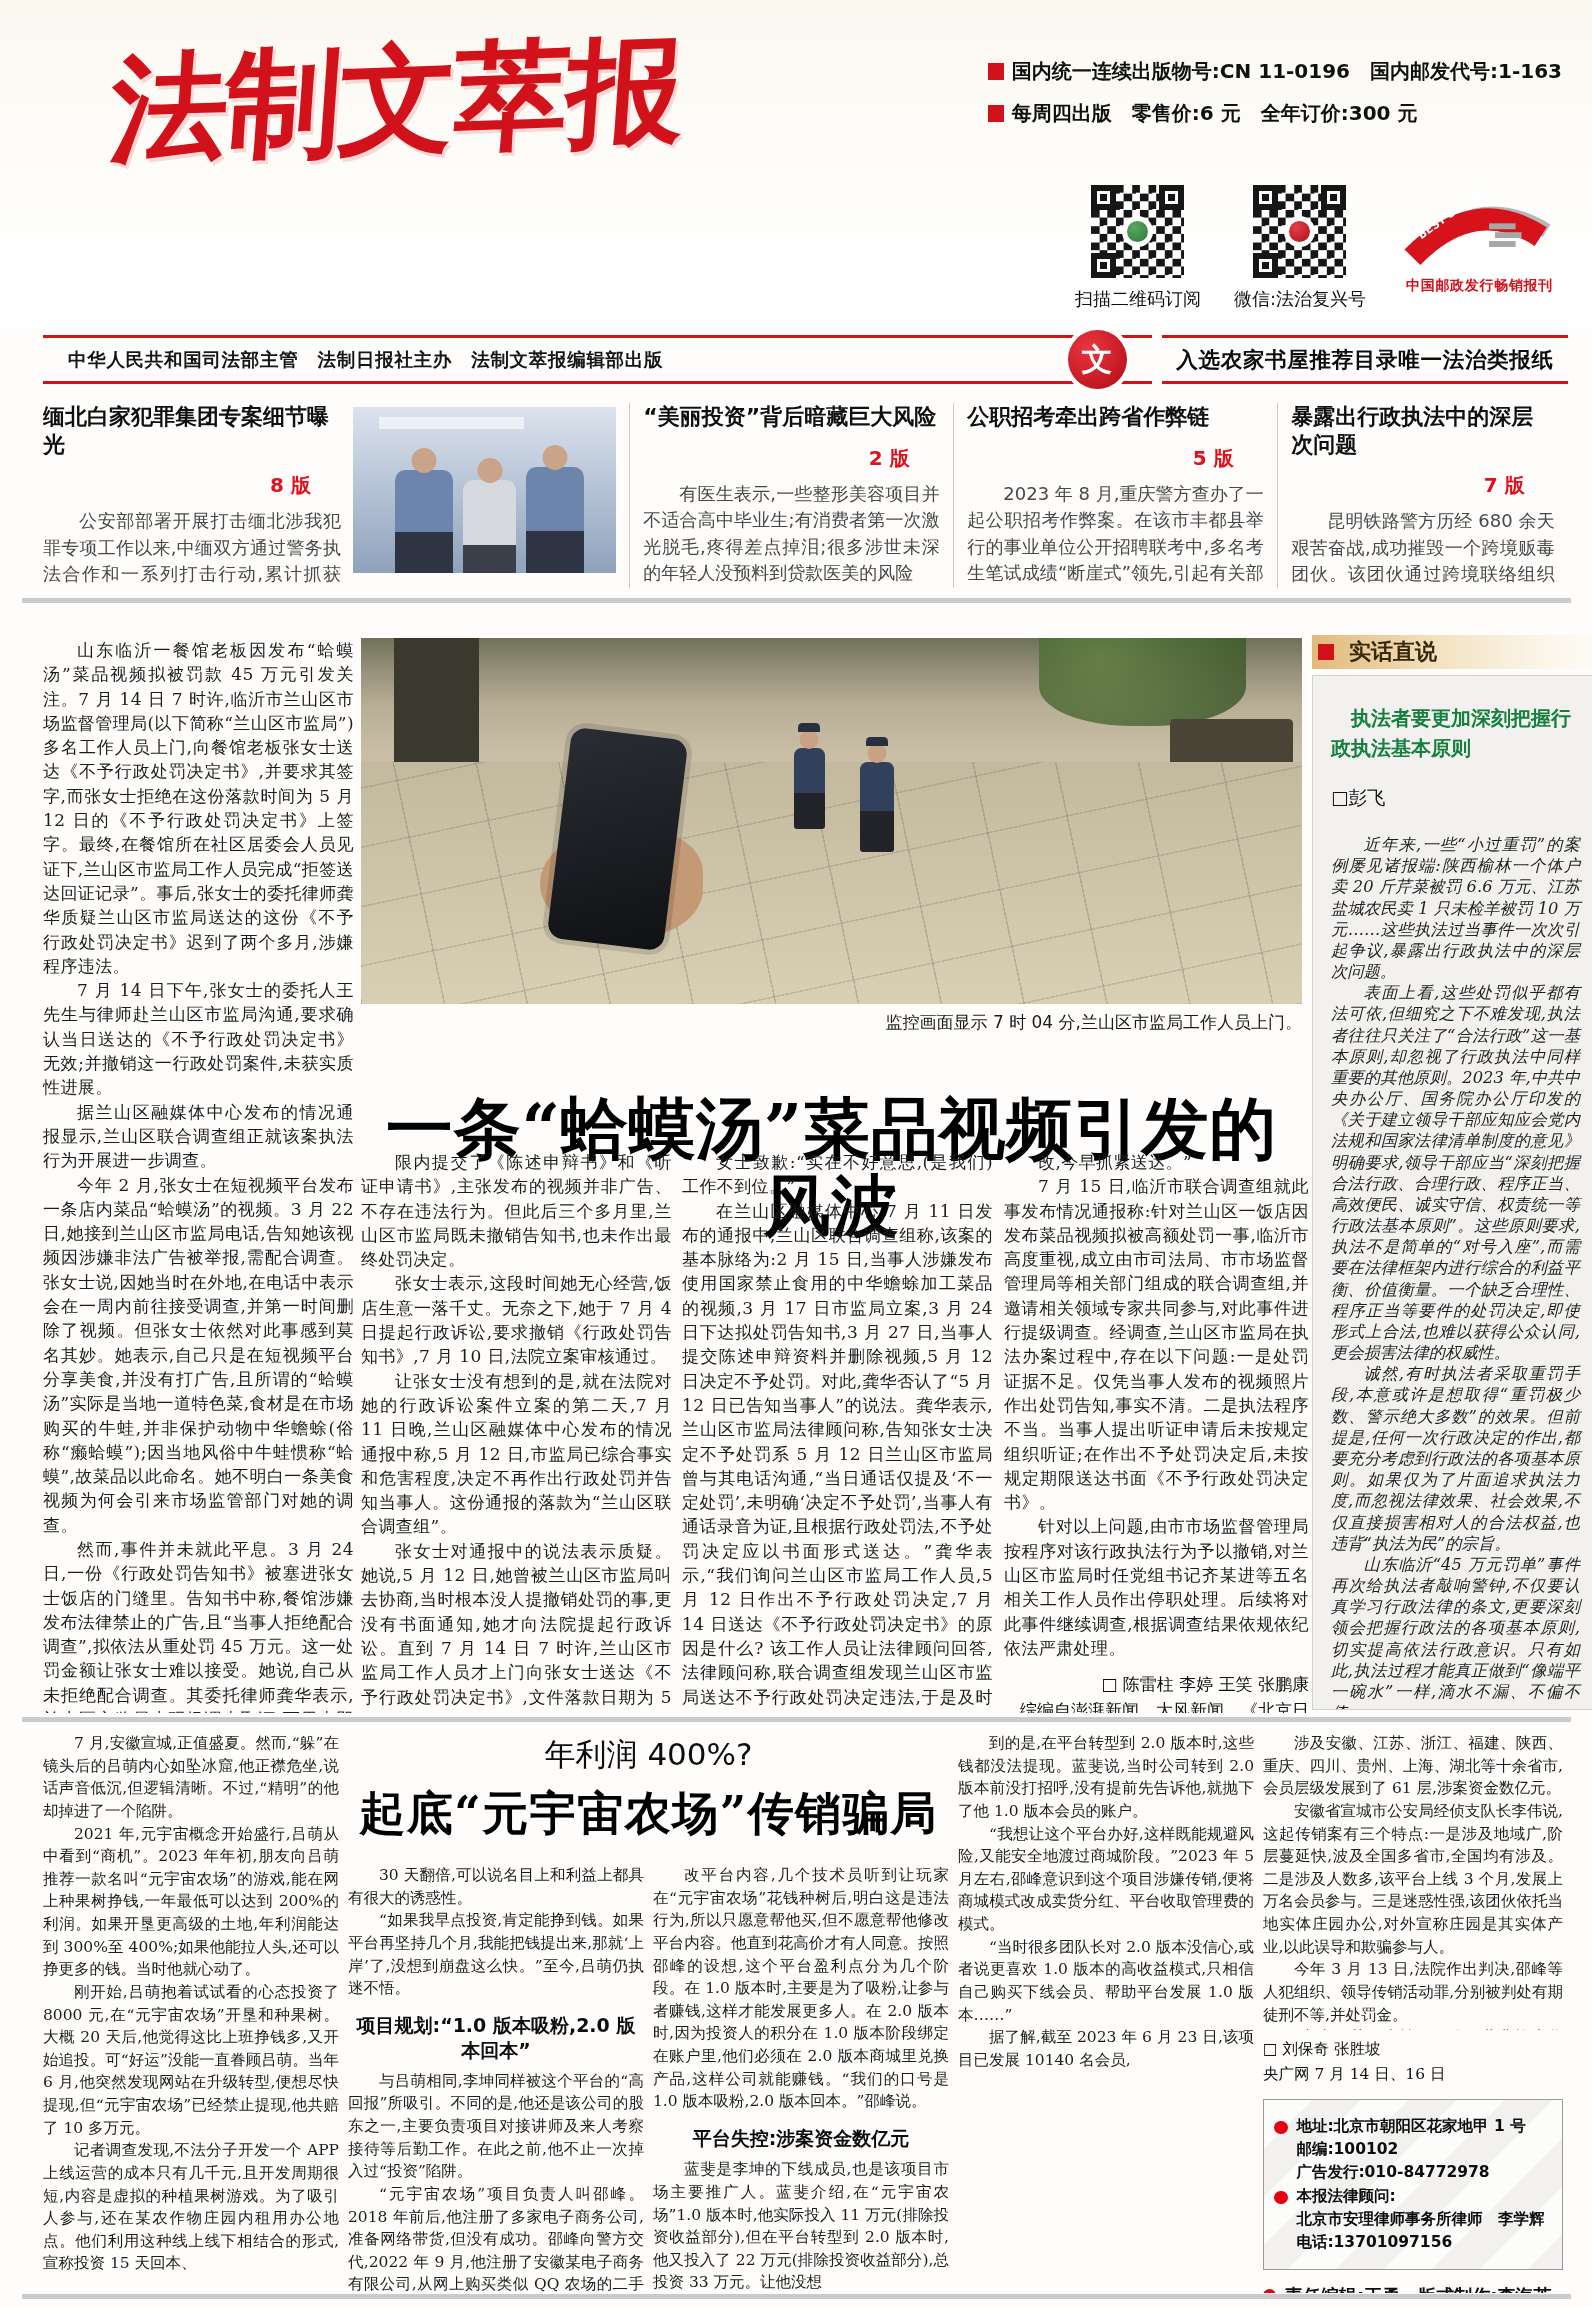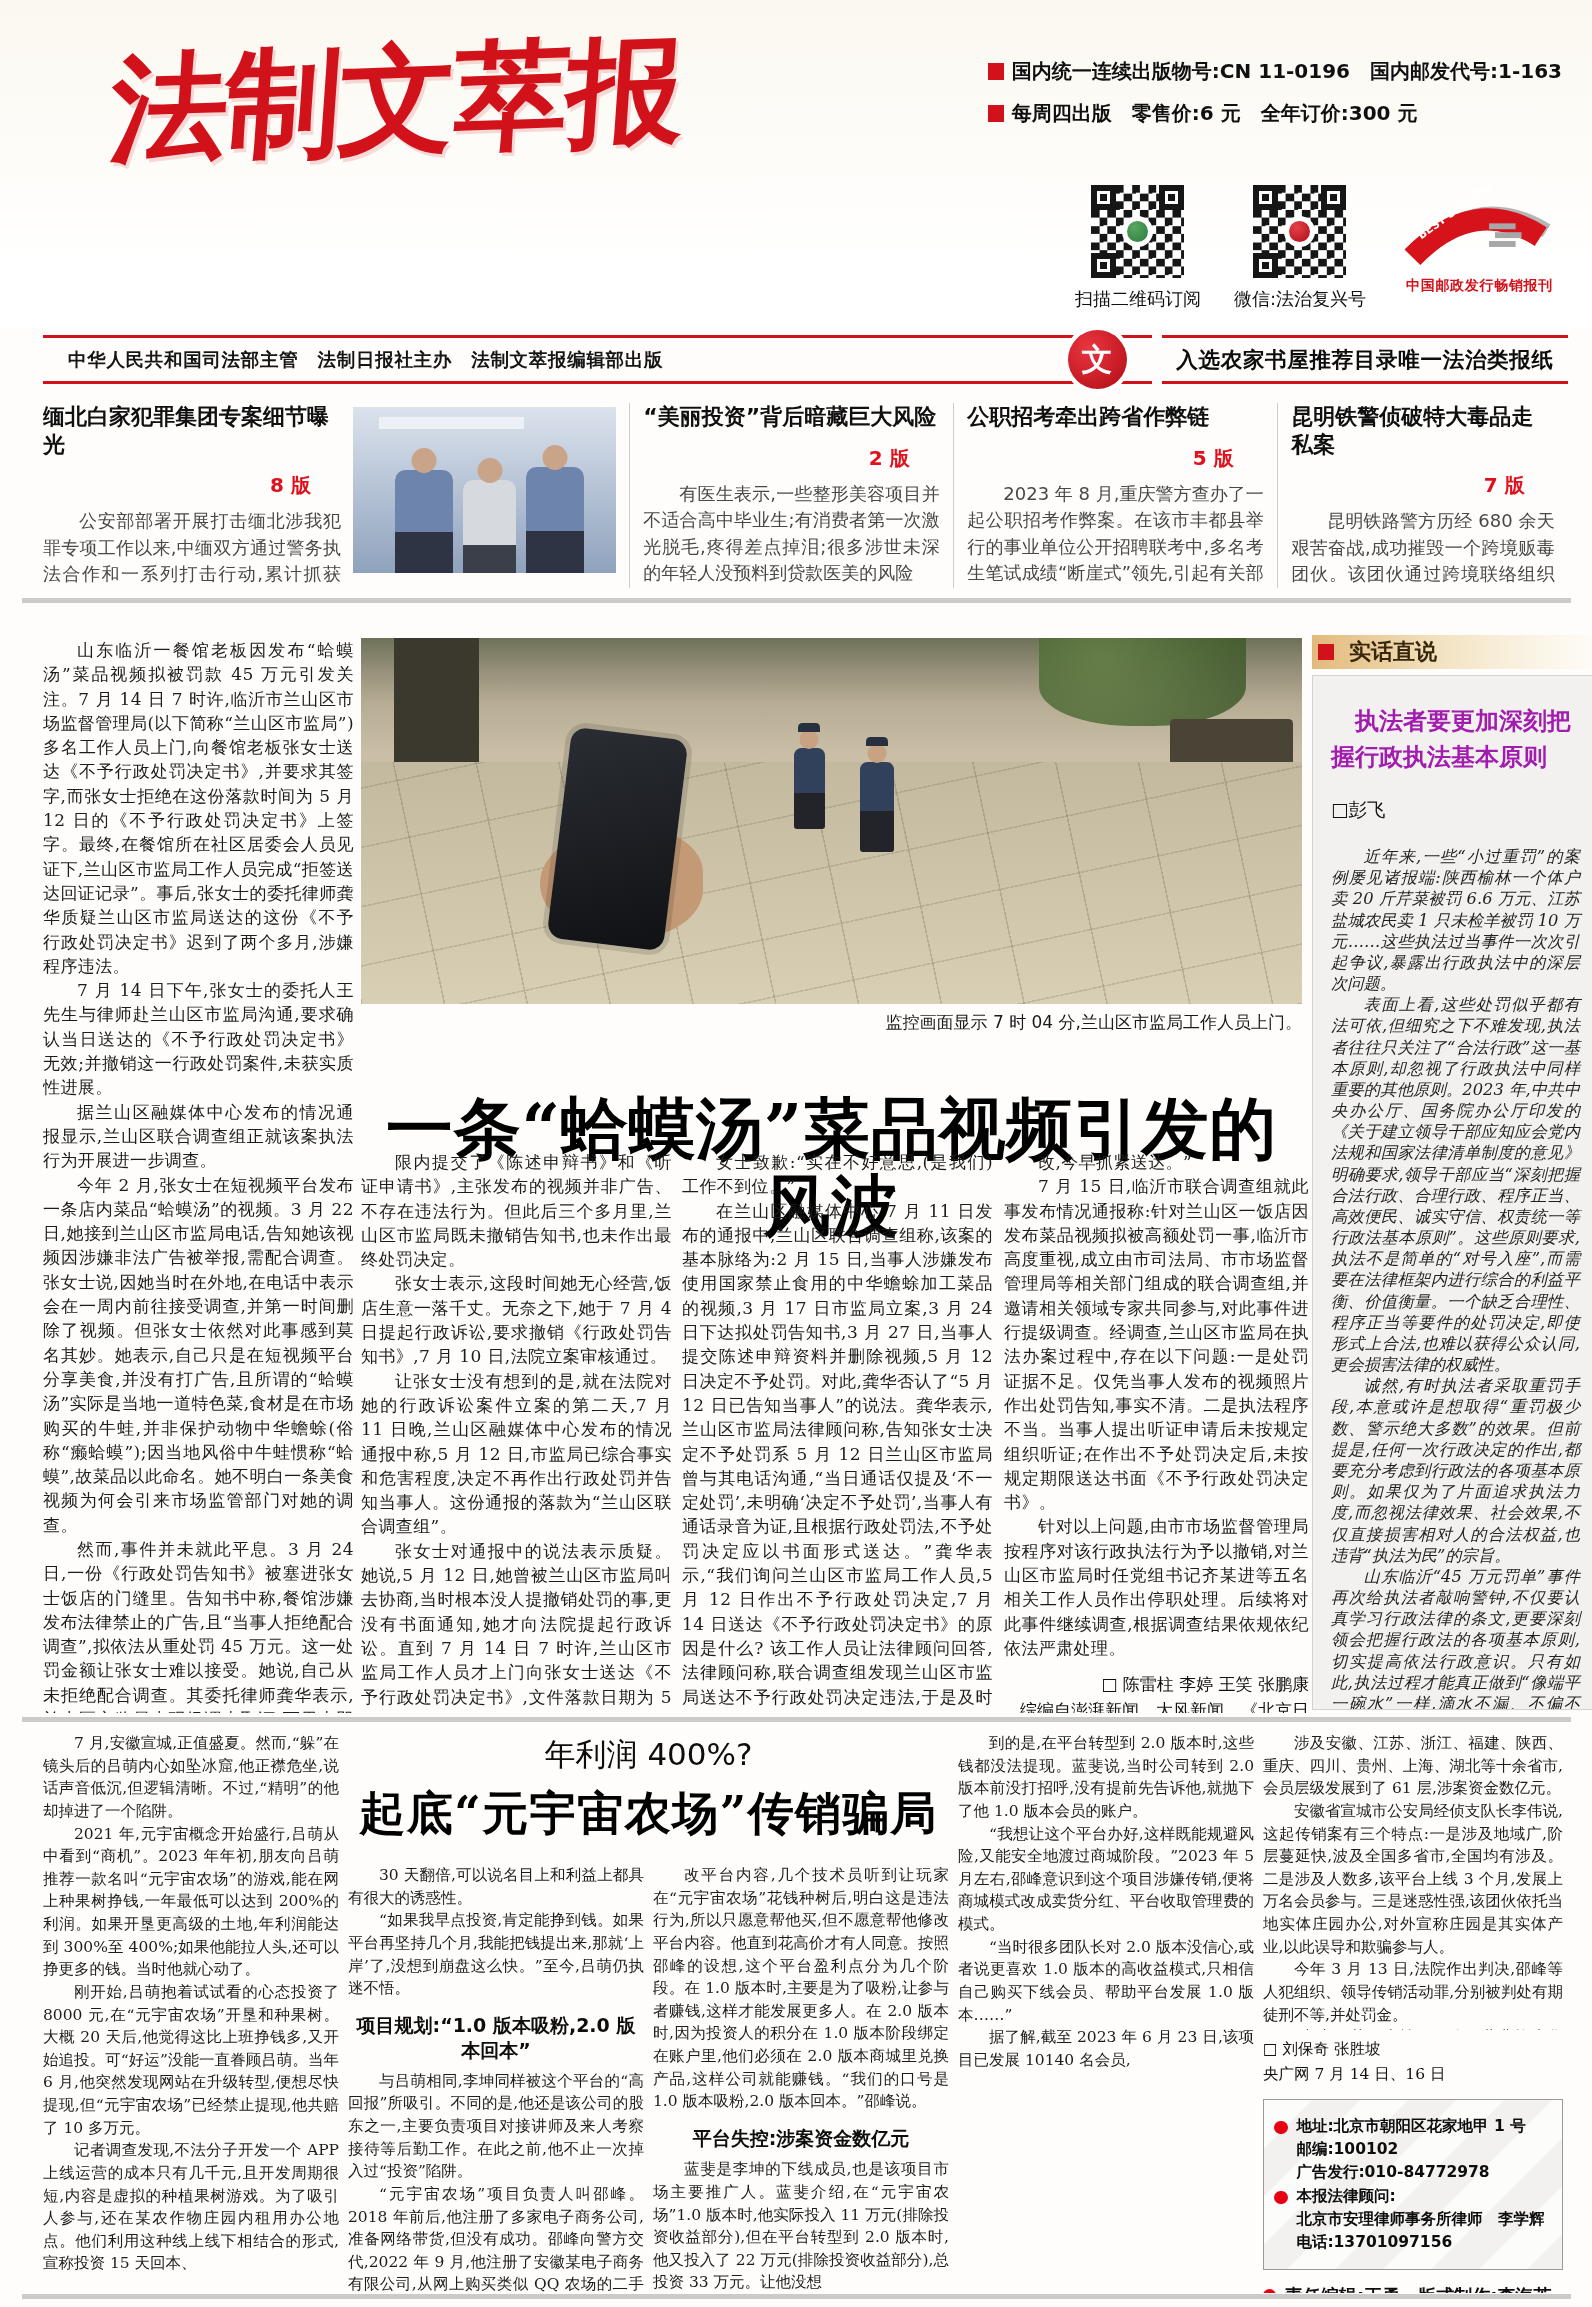--- a/index.html
+++ b/index.html
@@ -97,21 +97,21 @@
   #scol3{ left:639px; top:512px; height:563px; }
   #scol4{ left:961px; top:512px; height:563px; width:305px; }
   .story-byline{ margin-top:10.4px; text-align:right; font-size:17px; line-height:1.55; color:#111; }
 
   
   .opinion{ position:absolute; left:1269px; top:-3px; width:287px; height:1078px; }
   .opinion-header{ display:flex; align-items:center; gap:7.4px; height:34px; padding-left:6px;
     background:linear-gradient(90deg,#e3b97b,#f3e3c2 45%,#fbf5e8 80%,#fefcf7);
     font-family:"DejaVu Sans", sans-serif; font-weight:bold; font-size:22px; color:#38270a; }
   .opinion-box{ margin-top:6px; background:#f2f1ef; border:0.7px solid #d1d1cf; height:1035px; padding:27px 18px; overflow:hidden; }
-  .opinion-title{ font-family:"DejaVu Sans", sans-serif; font-weight:bold; font-size:24px; line-height:1.5; color:#a21caf; text-indent:1em; }
+  .opinion-title{ font-family:"DejaVu Sans", sans-serif; font-weight:bold; font-size:20px; line-height:1.5; color:#15803d; text-indent:1em; }
   .opinion-author{ font-family:"DejaVu Sans", sans-serif; font-size:18.5px; margin:22px 0 24px; color:#111; }
   .opinion-box p{ margin:0; font-style:italic; font-size:16.3px; line-height:1.3; text-indent:2em; text-align:justify; color:#1f1f1f; }
 
   
   .bottom{ position:absolute; left:43px; right:30px; top:1732px; height:561px; }
   .bcol{ position:absolute; top:0; width:296px; height:561px; overflow:hidden; }
   .bcol p{ margin:0; text-indent:2em; font-size:15.5px; line-height:1.46; text-align:justify; color:var(--ink); }
   #bcol1{ left:0; } #bcol2{ left:305px; padding-top:132px; } #bcol3{ left:610px; padding-top:132px; }
   #bcol4{ left:915px; } #bcol5{ left:1220px; width:300px; }
   .bottom-head{ position:absolute; left:305px; top:1.5px; width:601px; text-align:center; }
@@ -210,21 +210,21 @@
       <div class="brief-title">“美丽投资”背后暗藏巨大风险</div>
       <div class="brief-page">2 版</div>
       <div class="brief-text">有医生表示,一些整形美容项目并不适合高中毕业生;有消费者第一次激光脱毛,疼得差点掉泪;很多涉世未深的年轻人没预料到贷款医美的风险</div>
     </article>
     <article class="brief brief3">
       <div class="brief-title">公职招考牵出跨省作弊链</div>
       <div class="brief-page">5 版</div>
       <div class="brief-text">2023 年 8 月,重庆警方查办了一起公职招考作弊案。在该市丰都县举行的事业单位公开招聘联考中,多名考生笔试成绩“断崖式”领先,引起有关部门注意</div>
     </article>
     <article class="brief brief4">
-      <div class="brief-title">昆明铁警侦破特大毒品走私案</div>
+      <div class="brief-title">暴露出行政执法中的深层次问题</div>
       <div class="brief-page">7 版</div>
       <div class="brief-text">昆明铁路警方历经 680 余天艰苦奋战,成功摧毁一个跨境贩毒团伙。该团伙通过跨境联络组织毒品走私入境,再以车辆携带方式将毒品转运至多地分销贩卖</div>
     </article>
   </section>
 
   <div class="rule-thick" id="rule1"></div>
 
   <section class="story">
     <div class="scol" id="scol1">
         <p>山东临沂一餐馆老板因发布“蛤蟆汤”菜品视频拟被罚款 45 万元引发关注。7 月 14 日 7 时许,临沂市兰山区市场监督管理局(以下简称“兰山区市监局”)多名工作人员上门,向餐馆老板张女士送达《不予行政处罚决定书》,并要求其签字,而张女士拒绝在这份落款时间为 5 月 12 日的《不予行政处罚决定书》上签字。最终,在餐馆所在社区居委会人员见证下,兰山区市监局工作人员完成“拒签送达回证记录”。事后,张女士的委托律师龚华质疑兰山区市监局送达的这份《不予行政处罚决定书》迟到了两个多月,涉嫌程序违法。</p>

